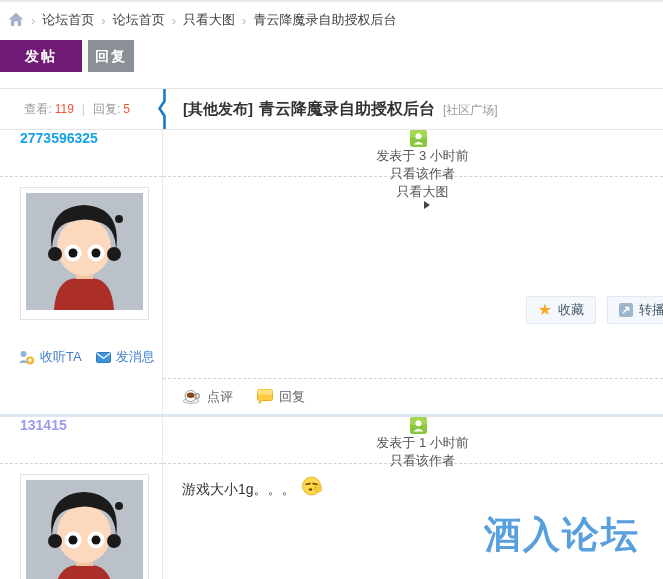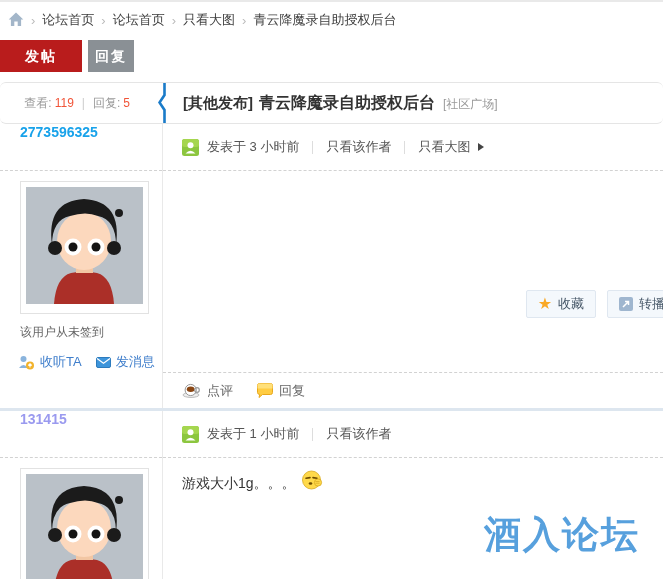--- a/index.html
+++ b/index.html
@@ -8,51 +8,51 @@
         font-family:"Liberation Sans","DejaVu Sans",sans-serif;color:#333;}
   
   .crumbs{height:36px;display:flex;align-items:center;padding-left:8px;font-size:13px;color:#444;}
   .crumbs .sep{color:#bbb;margin:0 7px;font-size:13px;}
   .crumbs a{color:#404040;text-decoration:none;cursor:pointer;}
   .home{display:inline-flex;margin-top:-2px;}
   
   .btnrow{height:32px;margin-top:2px;display:flex;}
   .btn{height:32px;line-height:32px;text-align:center;color:#fff;font-weight:bold;
        font-size:14px;cursor:pointer;letter-spacing:2px;}
-  .btn-post{width:82px;background:#b91c1c;}
+  .btn-post{width:82px;background:#701a75;}
   .btn-reply{width:46px;background:#8a9095;margin-left:6px;}
   
-  .title-row{display:flex;height:40px;margin-top:10px;border-top:1px solid #e5e5e5;
-             border-bottom:1px solid #e5e5e5;position:relative;align-items:center;border-radius:6px;}
+  .title-row{display:flex;height:40px;margin-top:16px;border-top:1px solid #e5e5e5;
+             border-bottom:1px solid #e5e5e5;position:relative;align-items:center;}
   .stats{width:163px;box-sizing:border-box;display:flex;justify-content:flex-end;align-items:center;
          padding-right:33px;font-size:12px;color:#999;white-space:nowrap;}
   .stats .num{color:#f15438;margin-left:3px;}
   .stats .bar{color:#ccc;margin:0 8px;}
   .tnotch{position:absolute;left:158px;top:0;}
   .ttl{flex:1;display:flex;align-items:baseline;padding-left:20px;min-width:0;}
   .ttl .cat{font-weight:bold;font-size:15px;color:#333;margin-right:6px;white-space:nowrap;}
   .ttl .tmain{font-weight:bold;font-size:16px;color:#333;white-space:nowrap;}
   .ttl .copy{font-size:12px;color:#9a9a9a;margin-left:8px;white-space:nowrap;cursor:pointer;}
   
   .post{display:flex;}
   .post1{border-bottom:3px solid #dde6ef;}
   .side{width:163px;box-sizing:border-box;border-right:1px solid #e9e9e9;flex-shrink:0;}
   .maincol{flex:1;min-width:0;}
   .u-row{height:46px;border-bottom:1px dashed #d2d2d2;display:flex;align-items:flex-start;padding-left:20px;}
   .uname{font-weight:bold;font-size:14px;text-decoration:none;cursor:pointer;}
   .hdr{height:46px;border-bottom:1px dashed #d2d2d2;display:flex;align-items:center;
-       padding-left:19px;font-size:13px;color:#555;white-space:nowrap;}
+       padding-left:19px;font-size:13px;color:#555;white-space:nowrap;flex-direction:column;}
   .hdr .vsep{display:inline-block;width:1px;height:13px;background:#ddd;margin:0 13px;}
   .hdr .itm{cursor:pointer;}
   .tri{display:inline-block;width:0;height:0;border-left:6px solid #444;
        border-top:4px solid transparent;border-bottom:4px solid transparent;margin-left:8px;}
   .badge{margin-right:8px;display:inline-flex;}
   .avatar-box{width:117px;margin:10px 0 0 20px;padding:5px;border:1px solid #e2e2e2;background:#fff;}
   .signin{margin:10px 0 0 20px;font-size:12px;color:#666;}
-  .side-links{margin:12px 0 0 18px;display:flex;align-items:center;font-size:13px;}
+  .side-links{margin:28px 0 0 18px;display:flex;align-items:center;font-size:13px;}
   .side-links a{color:#3f7ecb;text-decoration:none;display:inline-flex;align-items:center;cursor:pointer;}
   .side-links a + a{margin-left:14px;}
   .side-links svg{margin-right:5px;}
   .body1{height:118px;}
   .btns{height:30px;display:flex;justify-content:flex-end;align-items:center;}
   .fbtn{display:inline-flex;align-items:center;height:28px;box-sizing:border-box;padding:0 11px;
         background:#f4f8fc;border:1px solid #dfe7f0;border-radius:2px;font-size:13px;color:#445566;
         cursor:pointer;white-space:nowrap;}
   .fbtn .ic{margin-right:6px;display:inline-flex;}
   .fbtn-share{margin-left:11px;margin-right:-14px;}
@@ -129,21 +129,20 @@
           <path d="M26,58 Q20,14 58,12 Q96,14 90,58 Q90,33 72,29 Q60,24 44,29 Q26,33 26,58 Z" fill="#1b1b1b"></path>
           <circle cx="29" cy="61" r="7" fill="#1b1b1b"></circle>
           <circle cx="88" cy="61" r="7" fill="#1b1b1b"></circle>
           <circle cx="93" cy="26" r="4" fill="#1b1b1b"></circle>
           <circle cx="47" cy="60" r="8.5" fill="#fff"></circle>
           <circle cx="70" cy="60" r="8.5" fill="#fff"></circle>
           <circle cx="47" cy="60" r="4.5" fill="#141414"></circle>
           <circle cx="70" cy="60" r="4.5" fill="#141414"></circle>
         </svg>
       </div>
-      <div class="signin">该用户从未签到</div>
       <div class="side-links">
         <a>
           <svg width="17" height="15" viewBox="0 0 17 15">
             <circle cx="5.5" cy="4" r="3" fill="#8ab4dd"></circle>
             <path d="M1,13 Q5.5,7 10,13 Z" fill="#8ab4dd"></path>
             <circle cx="12" cy="10.5" r="4" fill="#f2b32c"></circle>
             <path d="M12,12.6 V9 M10.3,10.5 L12,8.8 L13.7,10.5" stroke="#fff" stroke-width="1.1" fill="none"></path>
           </svg>
           <span>收听TA</span>
         </a>

